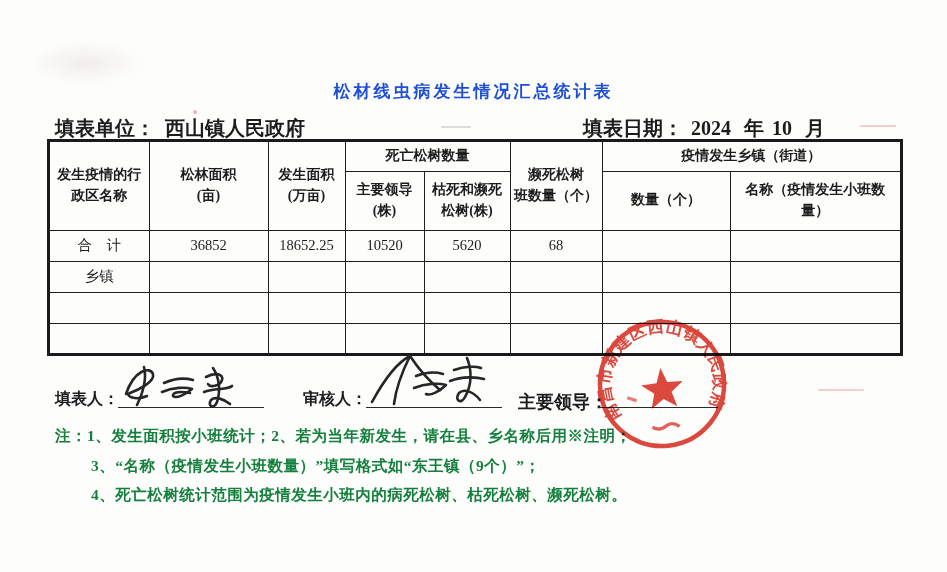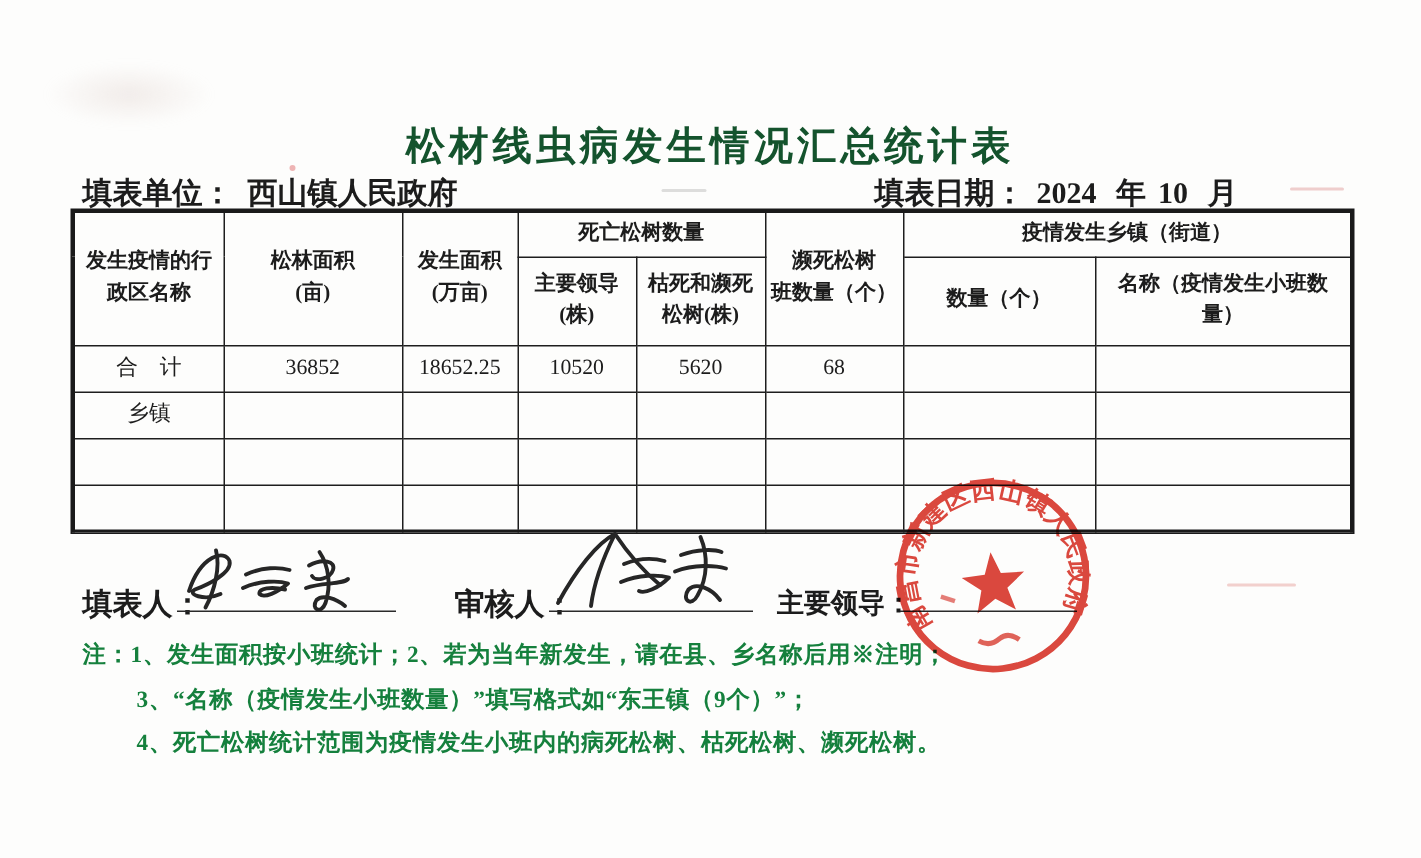--- a/index.html
+++ b/index.html
@@ -7,21 +7,21 @@
     width:947px;height:572px;position:relative;overflow:hidden;
     background:#fdfdfc;
     font-family:"Liberation Serif","DejaVu Serif",serif;
     color:#1c1c1c;
   }
   .abs{position:absolute;}
 
   
   .doc-title{
     left:0;right:0;top:80px;text-align:center;
-    font-size:26px;font-weight:bold;letter-spacing:3px;color:#14532d;
+    font-size:17px;font-weight:bold;letter-spacing:3px;color:#1d4ed8;
   }
   .meta-unit{left:55px;top:115px;font-size:20px;font-weight:600;}
   .meta-date{left:583px;top:115px;font-size:20px;font-weight:600;}
   .u-line{border-bottom:1.6px solid #222;padding:0 10px 1px 10px;font-weight:600;}
   .u-val{border-bottom:1.6px solid #222;padding:0 8px 1px 8px;}
 
   
   table.main{
     left:48px;top:140px;position:absolute;
     width:852px;border-collapse:collapse;table-layout:fixed;
@@ -35,21 +35,21 @@
     white-space:pre-line;
     line-height:1.45;
   }
   table.main{border:2.2px solid #1a1a1a;outline:1px solid #1a1a1a;}
   table.main td{font-weight:500;font-size:14.5px;}
   tr.h1{height:30px;} tr.h2{height:59px;}
   tr.r{height:31px;}
   td.shift-left{padding-right:36px;}
 
   
-  .sig-label{font-size:20px;font-weight:600;}
+  .sig-label{font-size:16px;font-weight:600;}
   .sig-line{border-bottom:1.7px solid #2a2a2a;height:1px;}
   .sig-svg path{fill:none;stroke:#262626;stroke-width:2.6;stroke-linecap:round;stroke-linejoin:round;}
 
   
   .note{font-size:15.5px;font-weight:600;letter-spacing:0.5px;color:#15803d;}
 
   
   .seal{mix-blend-mode:multiply;opacity:.92;transform:rotate(-6deg);}
 
   

